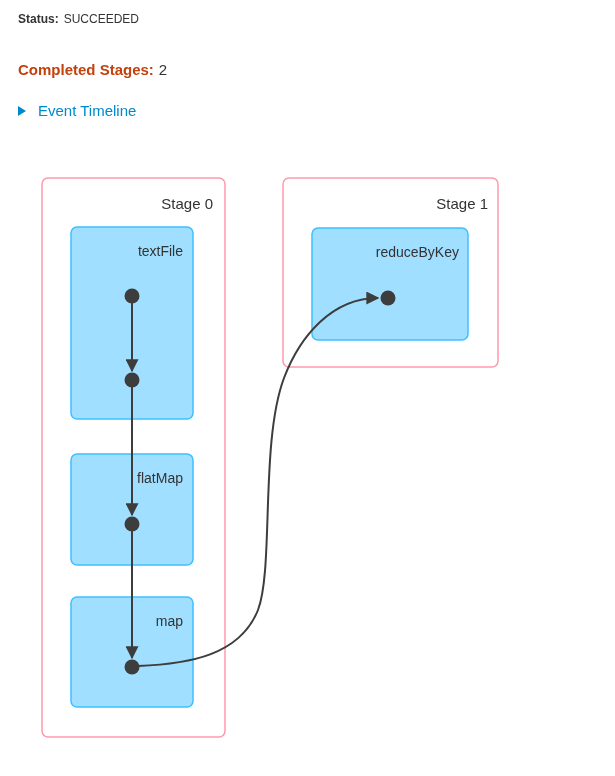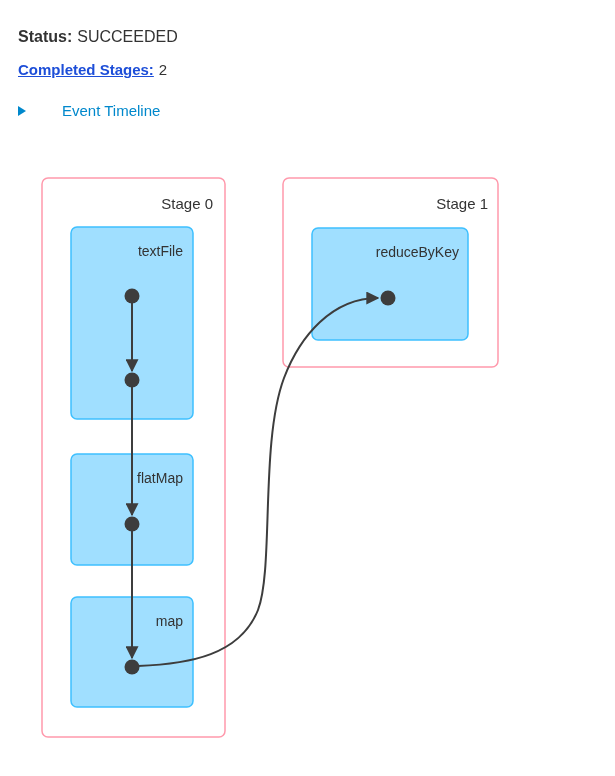--- a/index.html
+++ b/index.html
@@ -6,33 +6,33 @@
   .page {
     position: relative;
     width: 615px;
     height: 776px;
     background: #ffffff;
     font-family: "Liberation Sans", sans-serif;
     overflow: hidden;
   }
   .abs { position: absolute; }
   .status-line {
-    left: 18px; top: 28px;
-    font-size: 16px; color: #333333;
+    left: 18px; top: 12px;
+    font-size: 12px; color: #333333;
   }
   .status-line .lbl { font-weight: bold; color: #333333; }
   .completed-line {
     left: 18px; top: 61px;
     font-size: 15px; color: #333333;
   }
-  .completed-line .lbl { font-weight: bold; color: #1d4ed8; text-decoration: underline; }
+  .completed-line .lbl { font-weight: bold; color: #c2410c; }
   .val { margin-left: 5px; color: #333333; }
   .toggle-line {
     font-size: 15px; color: #0088cc;
-    display: flex; align-items: center; cursor: pointer; gap: 24px;
+    display: flex; align-items: center; cursor: pointer;
   }
   .toggle-event { left: 18px; top: 102px; }
   .toggle-dag  { left: 18px; top: 132px; }
   .tri-right {
     width: 0; height: 0; display: inline-block;
     border-top: 5px solid transparent;
     border-bottom: 5px solid transparent;
     border-left: 8px solid #0088cc;
     margin-right: 12px;
   }

